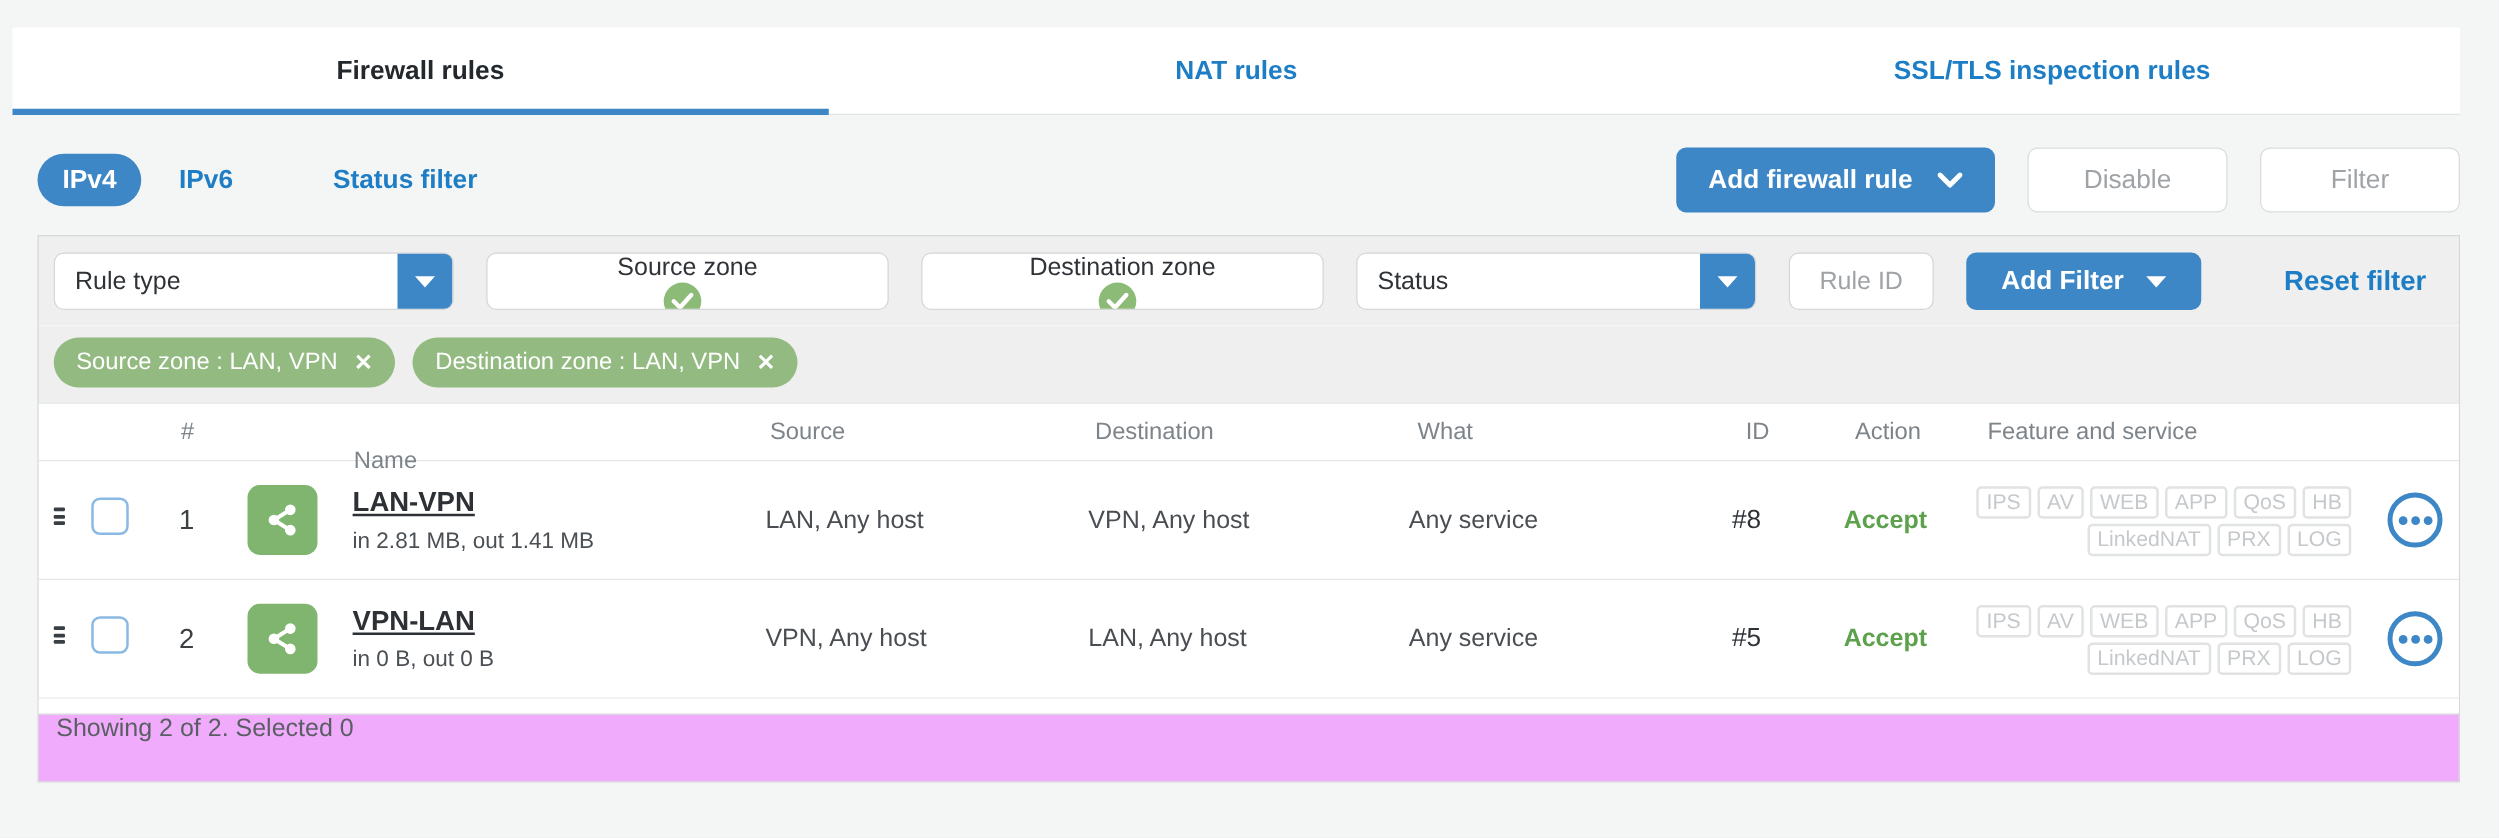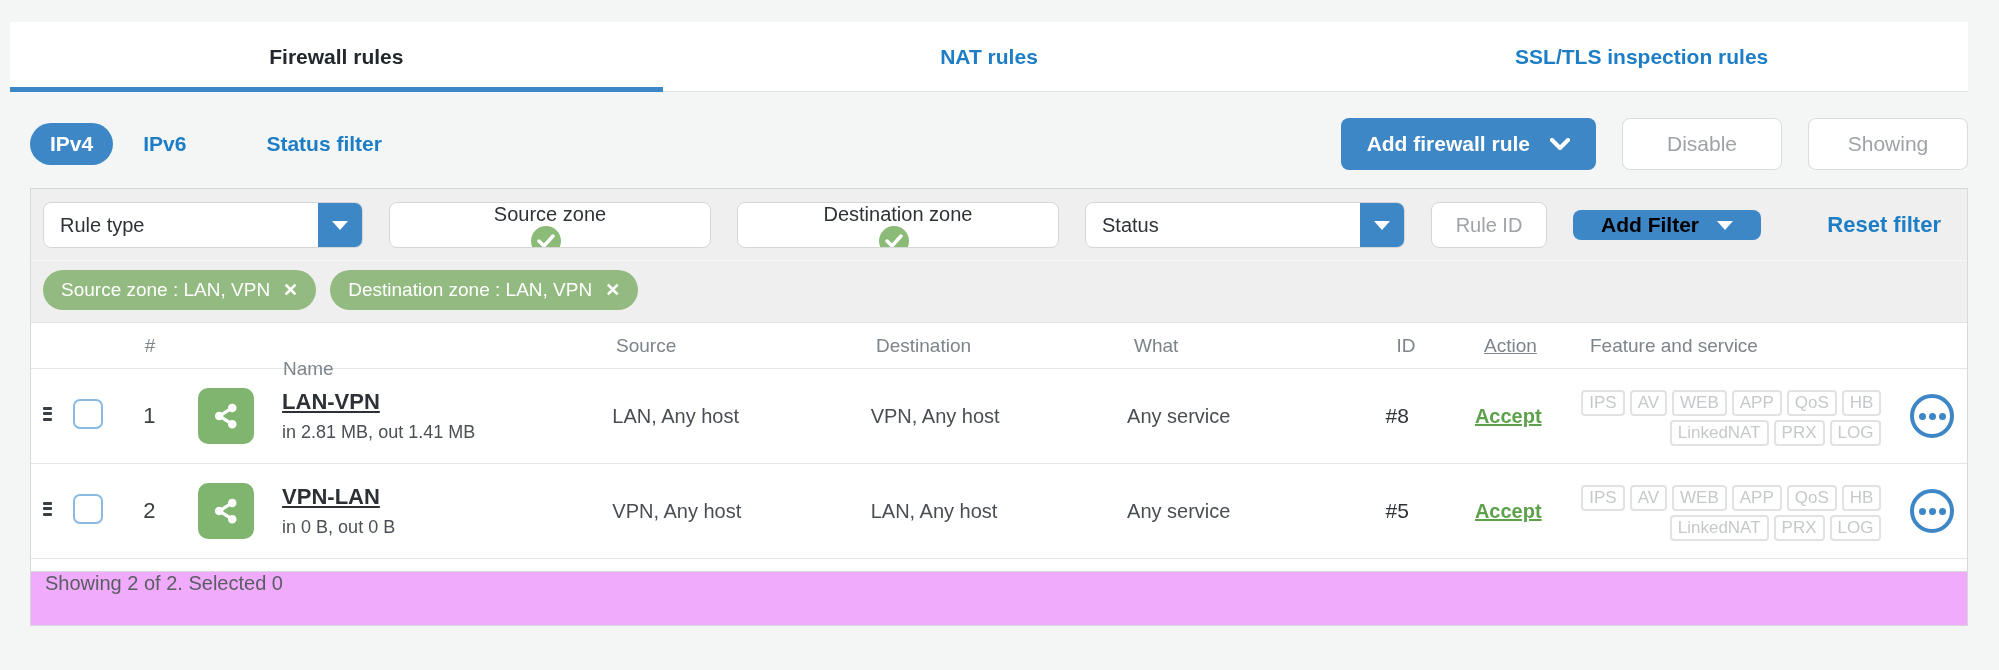--- a/index.html
+++ b/index.html
@@ -87,22 +87,22 @@
   .w-ruletype { width:320px; }
   .w-zone { width:322px;flex-direction:column; }
   .w-status { width:320px; }
   .ruleid-input {
     width:116px; height:46px; background:#fff; border:1px solid #d5d6d7; border-radius:8px;
     font-size:20px; color:#2f3337; text-align:center; outline:none;
     font-family:"Liberation Sans", sans-serif;
   }
   .ruleid-input::placeholder { color:#9fa3a7; }
   .btn-addfilter {
-    background:#3d87c6; color:#000000; border:none; border-radius:8px;
-    height:30px; padding:0 28px; font-size:21px; font-weight:bold;
+    background:#3d87c6; color:#ffffff; border:none; border-radius:8px;
+    height:46px; padding:0 28px; font-size:21px; font-weight:bold;
     display:flex; align-items:center; gap:18px; cursor:pointer;
     font-family:"Liberation Sans", sans-serif;
   }
   .reset-link { margin-left:auto; margin-right:14px; font-size:22px; }
   
   .chips-row { display:flex; gap:14px; padding:9px 12px 12px 12px; }
   .chip {
     background:#93ba80; color:#fff; height:40px; border-radius:20px;
     display:flex; align-items:center; gap:13px; padding:0 18px;
     font-size:19px; cursor:default;
@@ -115,21 +115,21 @@
   .row { height:95px; border-bottom:1px solid #e5e6e7; font-size:20px; color:#4a4e53; }
   .c-drag { width:30px; }
   .c-check { width:48px; }
   .c-num { width:58px; text-align:center; }
   .c-name { width:412px; display:flex; align-items:center; }
   .thead .c-name { padding-left:104px; display:block;margin-top:47px; }
   .c-source { width:270px; padding-left:25px; }
   .c-dest { width:255px; padding-left:15px; }
   .c-what { width:240px; padding-left:18px; }
   .c-id { width:100px; text-align:center; }
-  .c-action { width:130px; padding-left:28px;text-decoration:underline; }
+  .c-action { width:130px; padding-left:28px; }
   .c-feat { flex:1; padding-right:16px; text-align:right; }
   .thead .c-feat { text-align:left; padding-left:4px; }
   .c-more { width:70px; display:flex; justify-content:center; }
   .drag-grip { display:inline-block; cursor:grab; }
   .drag-grip i { display:block; width:9px; height:3px; background:#3a3f44; margin:2.5px 0; border-radius:1px; }
   .checkbox {
     width:30px; height:30px; border:2px solid #8ab9e3; border-radius:7px;
     background:#fff; cursor:pointer; display:inline-block;
   }
   .num { font-size:22px; color:#3c4043; }
@@ -178,21 +178,21 @@
   <span class="ip-link">IPv6</span>
   <span class="text-link">Status filter</span>
   <div class="toolbar-right">
     <button class="btn-primary">
       <span>Add firewall rule</span>
       <svg class="chev" width="20" height="13" viewBox="0 0 20 13">
           <polyline points="2,2 10,10 18,2" fill="none" stroke="#fff" stroke-width="4" stroke-linecap="round" stroke-linejoin="round"></polyline>
         </svg>
     </button>
     <button class="btn-secondary">Disable</button>
-    <button class="btn-secondary">Showing</button>
+    <button class="btn-secondary">Filter</button>
   </div>
 </div>
 
 <div class="panel">
 
   <div class="filter-row">
     <div class="dd w-ruletype">
       <span class="dd-label">Rule type</span>
       <span class="dd-btn">
           <span class="tri"></span>

